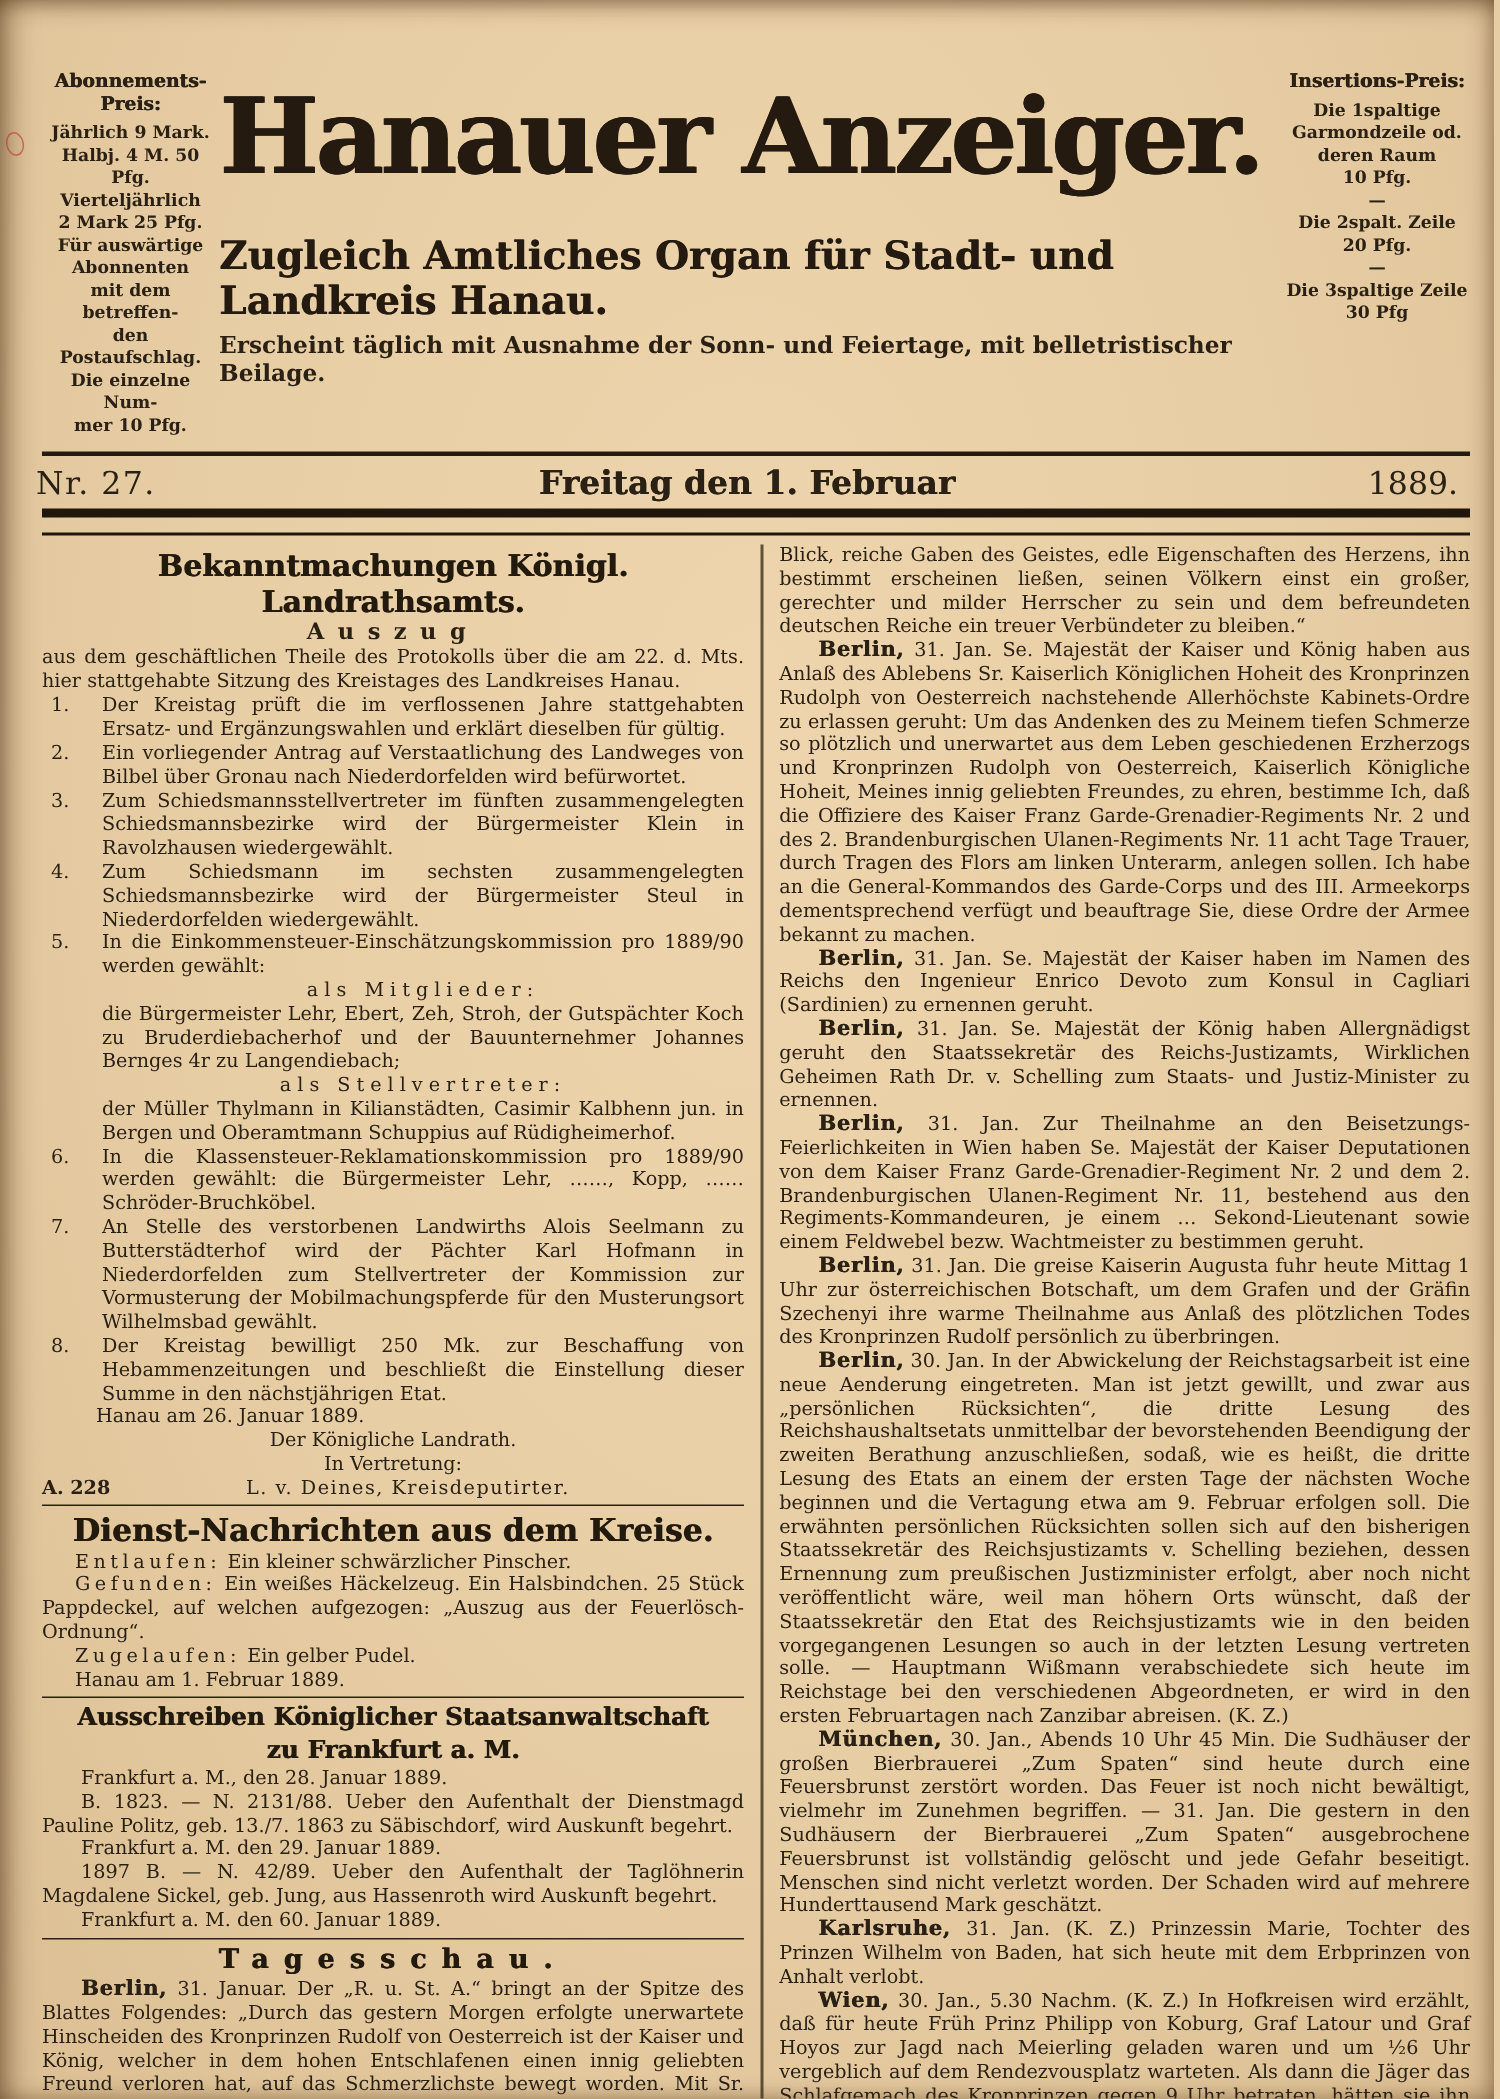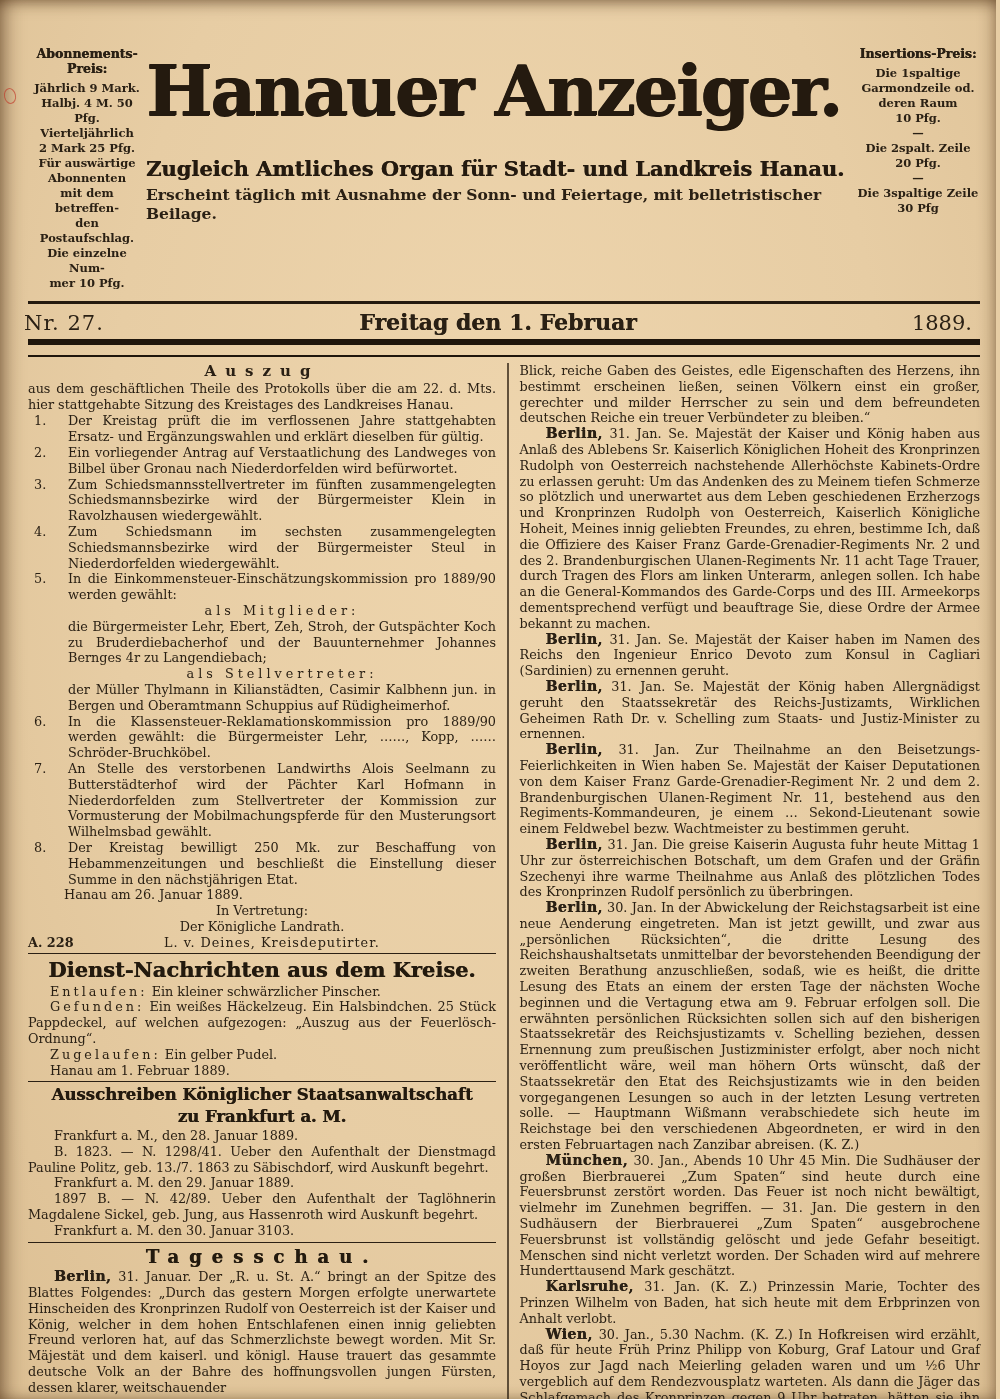--- a/index.html
+++ b/index.html
@@ -27,21 +27,21 @@
          text-align:center;padding-top:16px;}
   .m-box .box-title{font-size:12.5px;margin-bottom:5px;text-shadow:.4px 0 currentColor;}
   .m-box .box-body{white-space:pre-line;}
   .m-box-right{width:124px;}
   .m-center{flex:1;text-align:left;min-width:0;}
   .m-title{
     font-size:70px;line-height:1.0;font-weight:bold;letter-spacing:-2px;
     color:#241a0f;text-shadow:1px 0 0 currentColor,0 .5px 0 currentColor;
     margin-top:26px;white-space:nowrap;
   }
-  .m-sub1{font-size:21px;font-weight:bold;margin-top:30px;text-shadow:.4px 0 currentColor;color:#241a0f;}
+  .m-sub1{font-size:26px;font-weight:bold;margin-top:30px;text-shadow:.4px 0 currentColor;color:#241a0f;}
   .m-sub2{font-size:15.5px;font-weight:bold;margin-top:4px;color:#2a2014;}
   
   .rule-heavy{border-top:3px solid #241a0f;margin:10px 16px 0 28px;}
   .dateline{display:flex;align-items:baseline;padding:5px 24px 4px 24px;}
   .issue{width:220px;font-size:21px;letter-spacing:1px;}
   .ddate{flex:1;text-align:center;font-size:22px;font-weight:600;text-shadow:.3px 0 currentColor;}
   .year{width:220px;text-align:right;font-size:21px;}
   .rule-double{height:10px;border-top:6px solid #1f160c;border-bottom:2px solid #1f160c;margin:0 16px 0 28px;}
   
   .columns{display:flex;padding:6px 16px 0 28px;align-items:stretch;}
@@ -120,20 +120,21 @@
     <div class="issue">Nr. 27.</div>
     <div class="ddate">Freitag den 1. Februar</div>
     <div class="year">1889.</div>
   </div>
 
   <div class="rule-double"></div>
 
   <div class="columns">
 
     <div class="col col-left">
+      <div class="sec-head">Bekanntmachungen Königl. Landrathsamts.</div>
       <div class="sub-head">Auszug</div>
       <p class="intro">aus dem geschäftlichen Theile des Protokolls über die am 22. d. Mts. hier stattgehabte Sitzung des Kreistages des Landkreises Hanau.</p>
       <div id="announce-list">
           <div class="li">
             <div class="num">1.</div>
             <div class="ibody">
               <p class="seg">Der Kreistag prüft die im verflossenen Jahre stattgehabten Ersatz- und Ergänzungswahlen und erklärt dieselben für gültig.</p>
             </div>
           </div>
           <div class="li">
@@ -177,45 +178,45 @@
             </div>
           </div>
           <div class="li">
             <div class="num">8.</div>
             <div class="ibody">
               <p class="seg">Der Kreistag bewilligt 250 Mk. zur Beschaffung von Hebammenzeitungen und beschließt die Einstellung dieser Summe in den nächstjährigen Etat.</p>
             </div>
           </div>
         </div>
       <p class="close-date">Hanau am 26. Januar 1889.</p>
+      <p class="sig-center">Der Königliche Landrath.</p>
       <p class="sig-center">In Vertretung:</p>
-      <p class="sig-center">Der Königliche Landrath.</p>
       <div class="sig-row">
         <span class="ref">A. 228</span>
         <span class="sig-name">L. v. Deines, Kreisdeputirter.</span>
       </div>
       <div class="sec-rule"></div>
 
       <div class="sec-head head2">Dienst-Nachrichten aus dem Kreise.</div>
       <div id="notice-list">
           <p class="entry"><span class="lead">Entlaufen:</span> Ein kleiner schwärzlicher Pinscher.</p>
           <p class="entry"><span class="lead">Gefunden:</span> Ein weißes Häckelzeug. Ein Halsbindchen. 25 Stück Pappdeckel, auf welchen aufgezogen: „Auszug aus der Feuerlösch-Ordnung“.</p>
           <p class="entry"><span class="lead">Zugelaufen:</span> Ein gelber Pudel.</p>
           <p class="entry">Hanau am 1. Februar 1889.</p>
         </div>
       <div class="sec-rule"></div>
 
       <div class="sec-head head3">Ausschreiben Königlicher Staatsanwaltschaft</div>
       <div class="sec-head head3">zu Frankfurt a. M.</div>
       <div id="inquiry-list">
           <p class="para">Frankfurt a. M., den 28. Januar 1889.</p>
-          <p class="para">B. 1823. — N. 1298/41. Ueber den Aufenthalt der Dienstmagd Pauline Politz, geb. 13./7. 1863 zu Säbischdorf, wird Auskunft begehrt.</p>
+          <p class="para">B. 1823. — N. 2131/88. Ueber den Aufenthalt der Dienstmagd Pauline Politz, geb. 13./7. 1863 zu Säbischdorf, wird Auskunft begehrt.</p>
           <p class="para">Frankfurt a. M. den 29. Januar 1889.</p>
           <p class="para">1897 B. — N. 42/89. Ueber den Aufenthalt der Taglöhnerin Magdalene Sickel, geb. Jung, aus Hassenroth wird Auskunft begehrt.</p>
-          <p class="para">Frankfurt a. M. den 30. Januar 3103.</p>
+          <p class="para">Frankfurt a. M. den 60. Januar 1889.</p>
         </div>
       <div class="sec-rule"></div>
 
       <div class="sec-head head4">Tagesschau.</div>
       <div id="tagesschau-list">
           <p class="news"><b class="city">Berlin,</b> 31. Januar. Der „R. u. St. A.“ bringt an der Spitze des Blattes Folgendes: „Durch das gestern Morgen erfolgte unerwartete Hinscheiden des Kronprinzen Rudolf von Oesterreich ist der Kaiser und König, welcher in dem hohen Entschlafenen einen innig geliebten Freund verloren hat, auf das Schmerzlichste bewegt worden. Mit Sr. Mäjestät und dem kaiserl. und königl. Hause trauert das gesammte deutsche Volk an der Bahre des hoffnungsvollen jungen Fürsten, dessen klarer, weitschauender</p>
         </div>
     </div>
 
     <div class="col-divider"></div>

